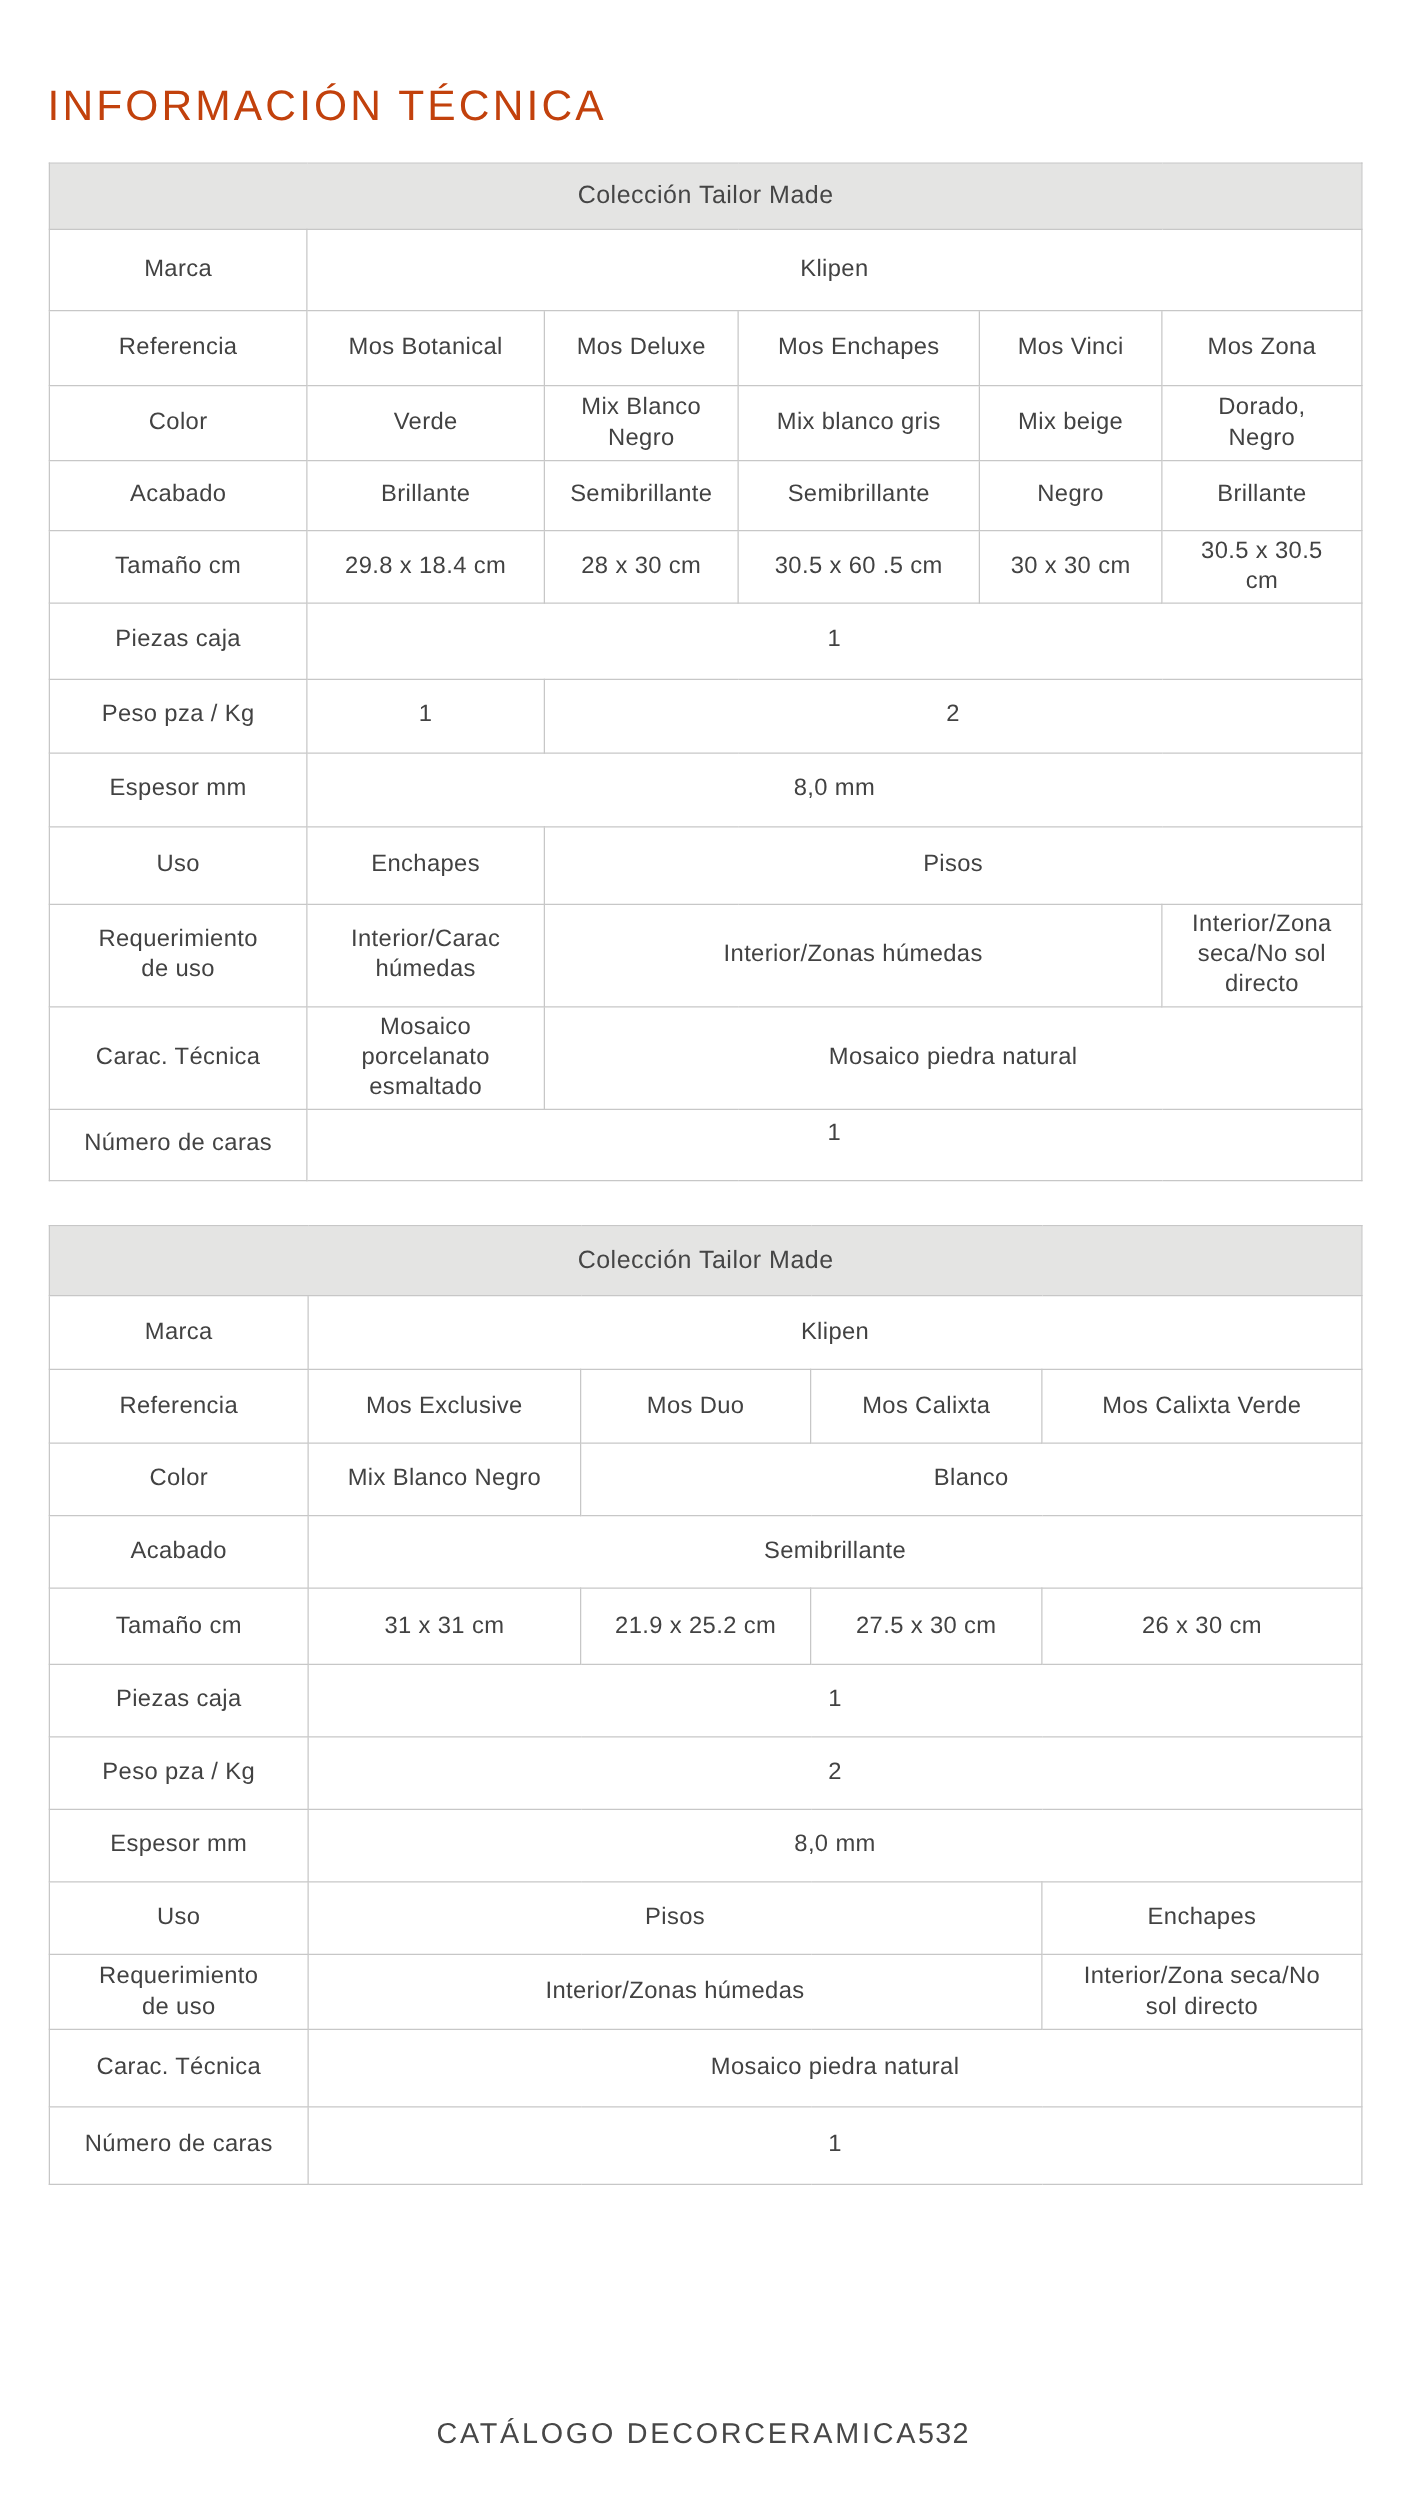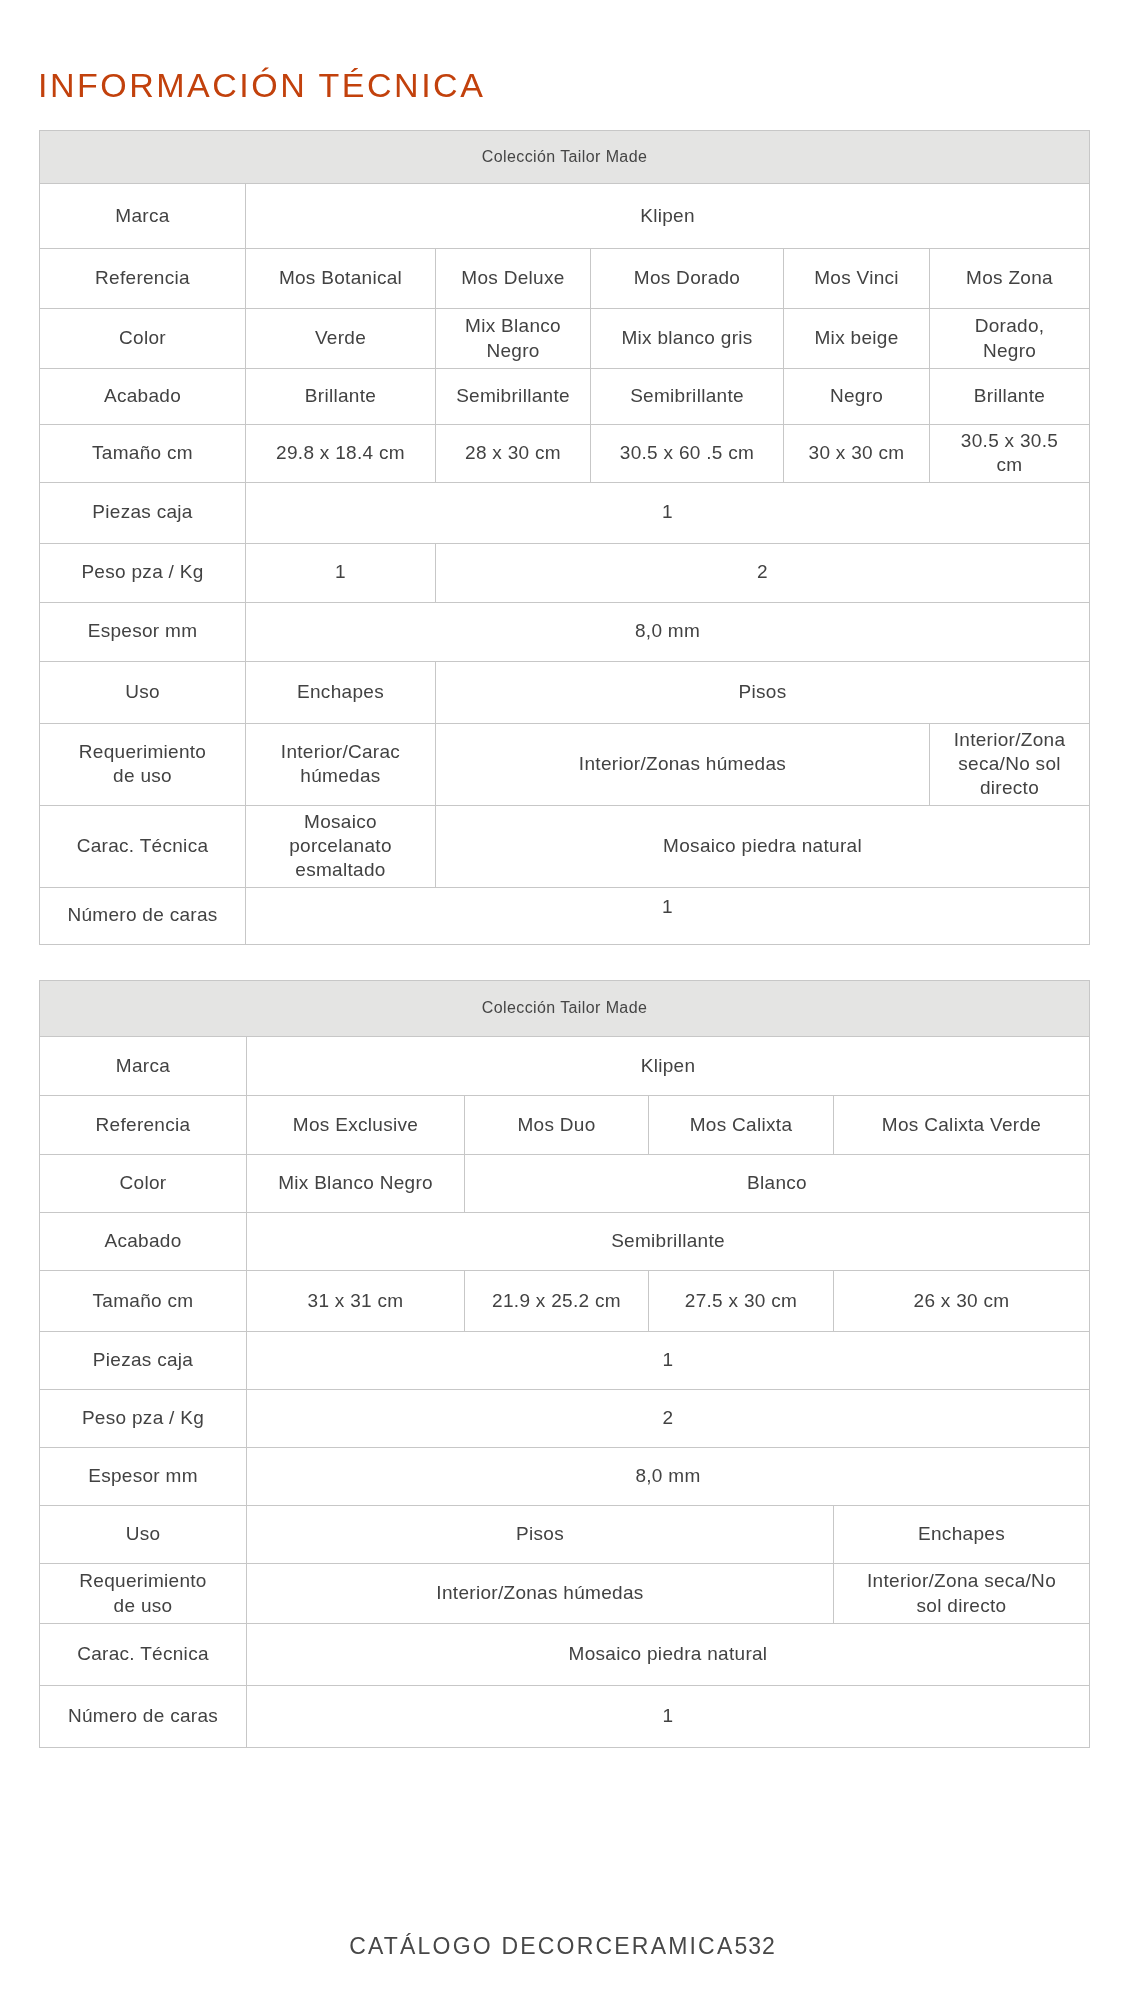--- a/index.html
+++ b/index.html
@@ -40,21 +40,21 @@
     vertical-align:middle;
     padding:4px 9px;
     letter-spacing:0.3px;
     line-height:1.28;
     white-space:pre-line;
     color:var(--text);
     overflow:hidden;
   }
   .spec-table thead th{
     background:var(--header-bg);
-    font-size:16px;
+    font-size:20px;
     letter-spacing:0.4px;
     color:#454545;
   }
   .spec-table td.vtop{
     vertical-align:top;
     padding-top:7px;
   }
   .page-footer{
     position:absolute;
     left:0;top:1933px;
@@ -91,21 +91,21 @@
         </thead>
         <tbody>
           <tr style="height: 65px;">
             <td>Marca</td>
             <td colspan="5">Klipen</td>
           </tr>
           <tr style="height: 60px;">
             <td>Referencia</td>
             <td>Mos Botanical</td>
             <td>Mos Deluxe</td>
-            <td>Mos Dorado</td>
+            <td>Mos Enchapes</td>
             <td>Mos Vinci</td>
             <td>Mos Zona</td>
           </tr>
           <tr style="height: 60px;">
             <td>Color</td>
             <td>Verde</td>
             <td>Mix Blanco
 Negro</td>
             <td>Mix blanco gris</td>
             <td>Mix beige</td>

